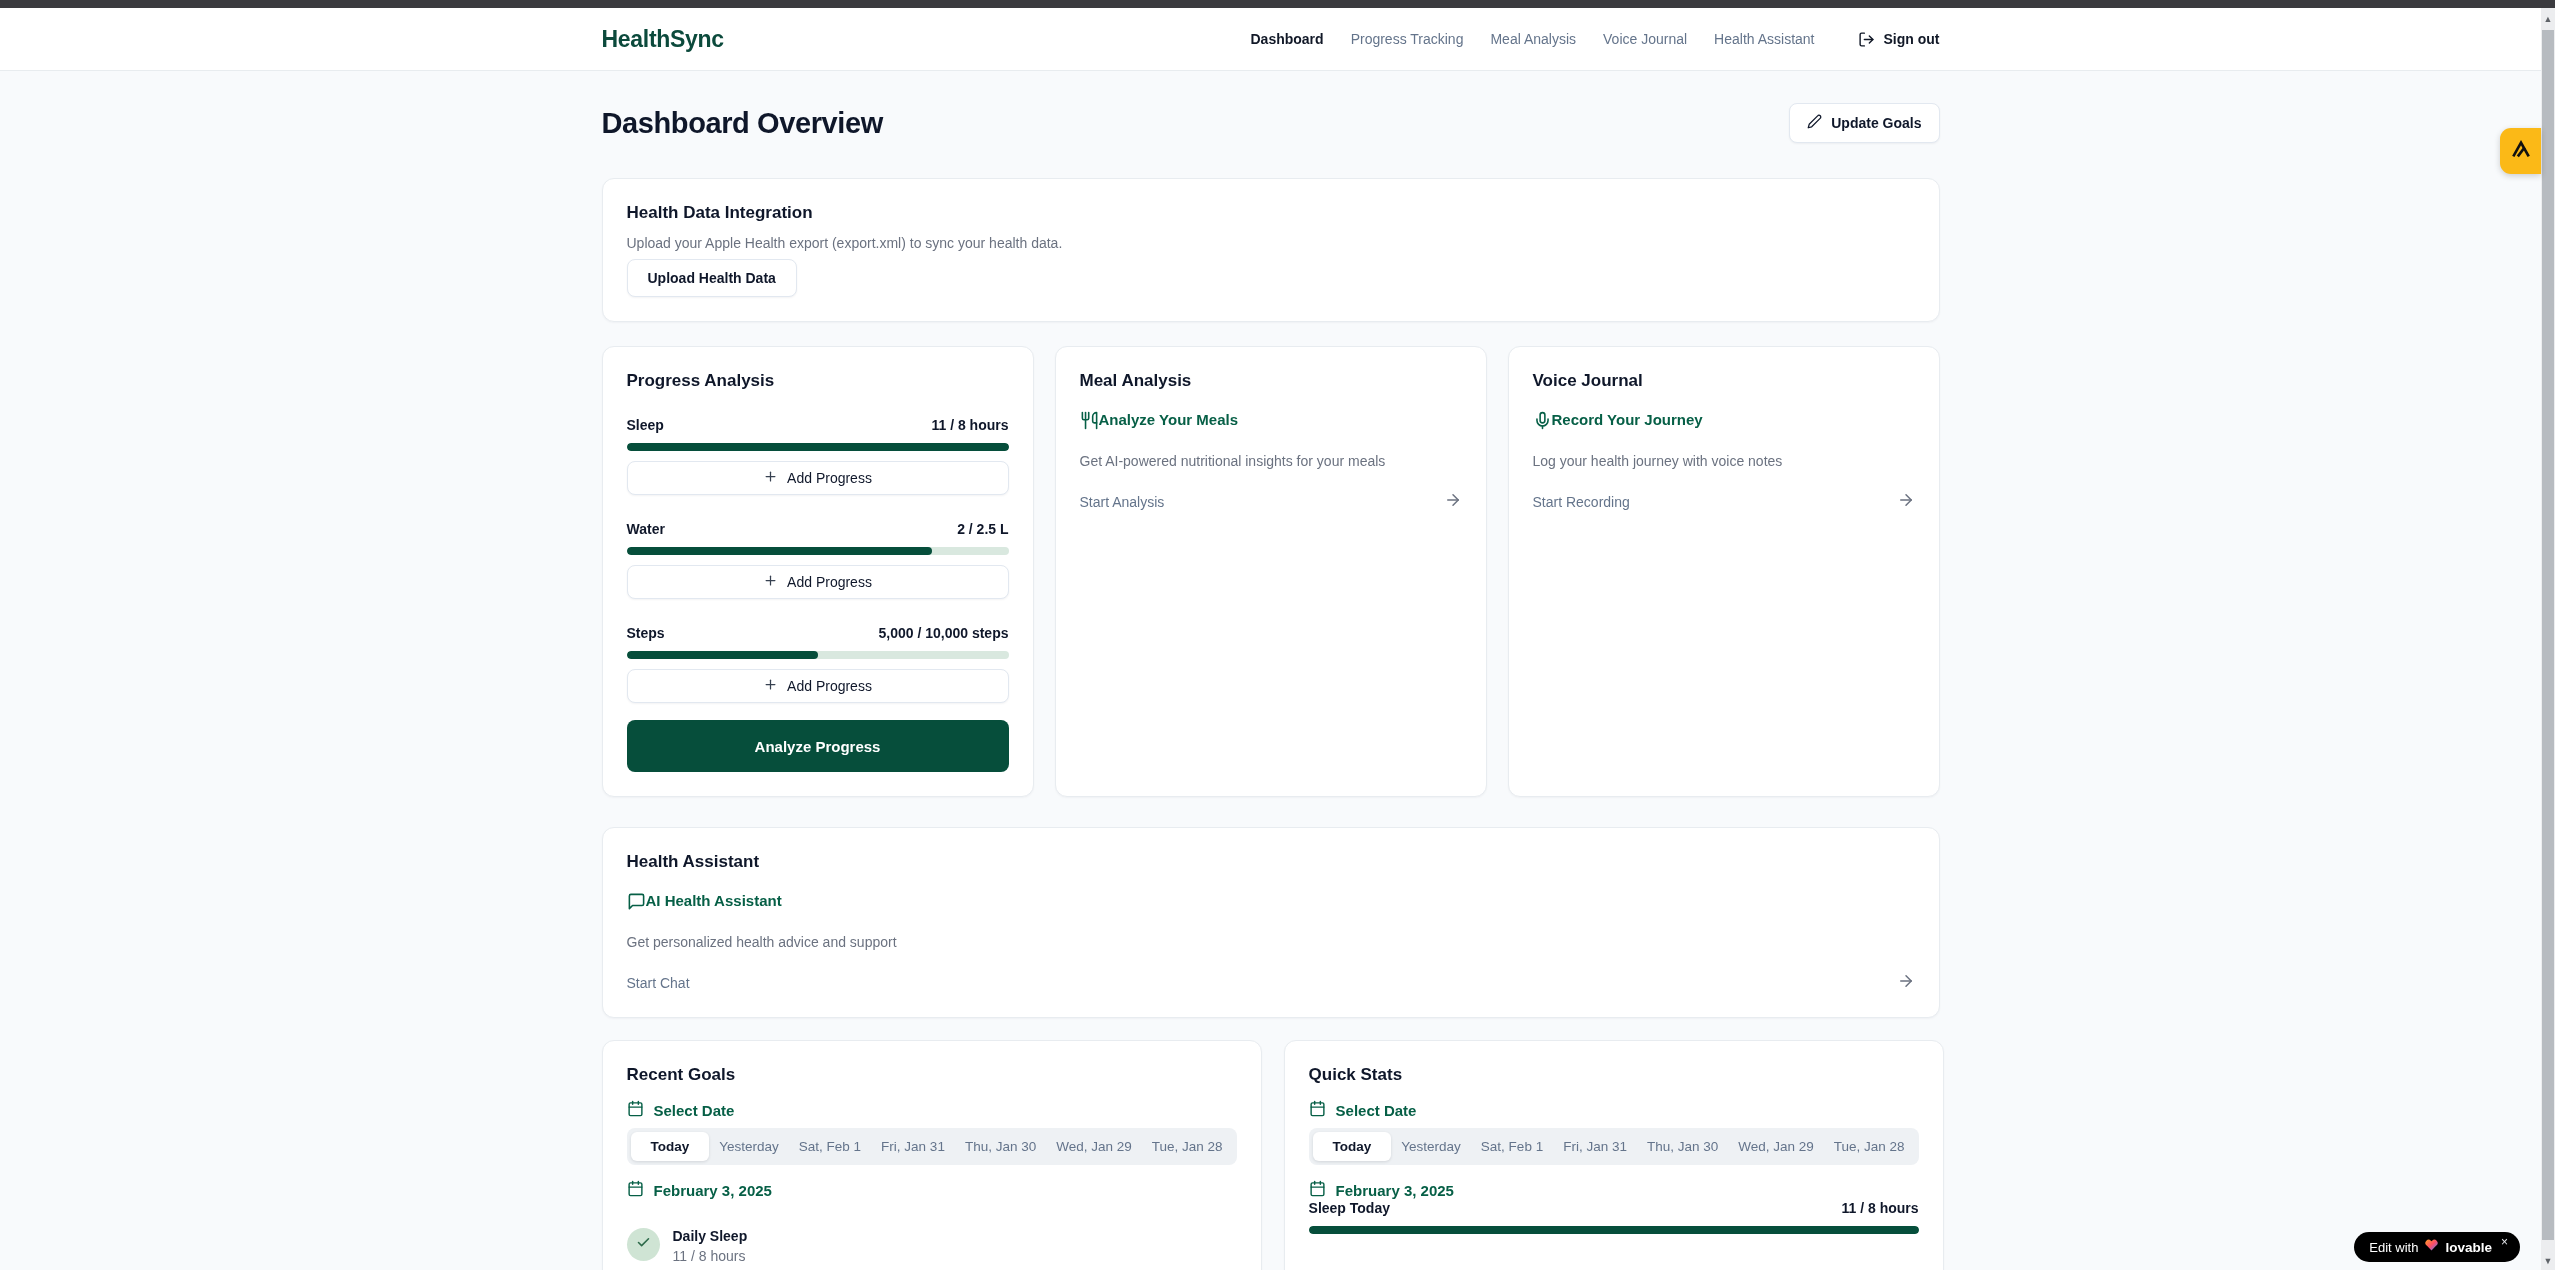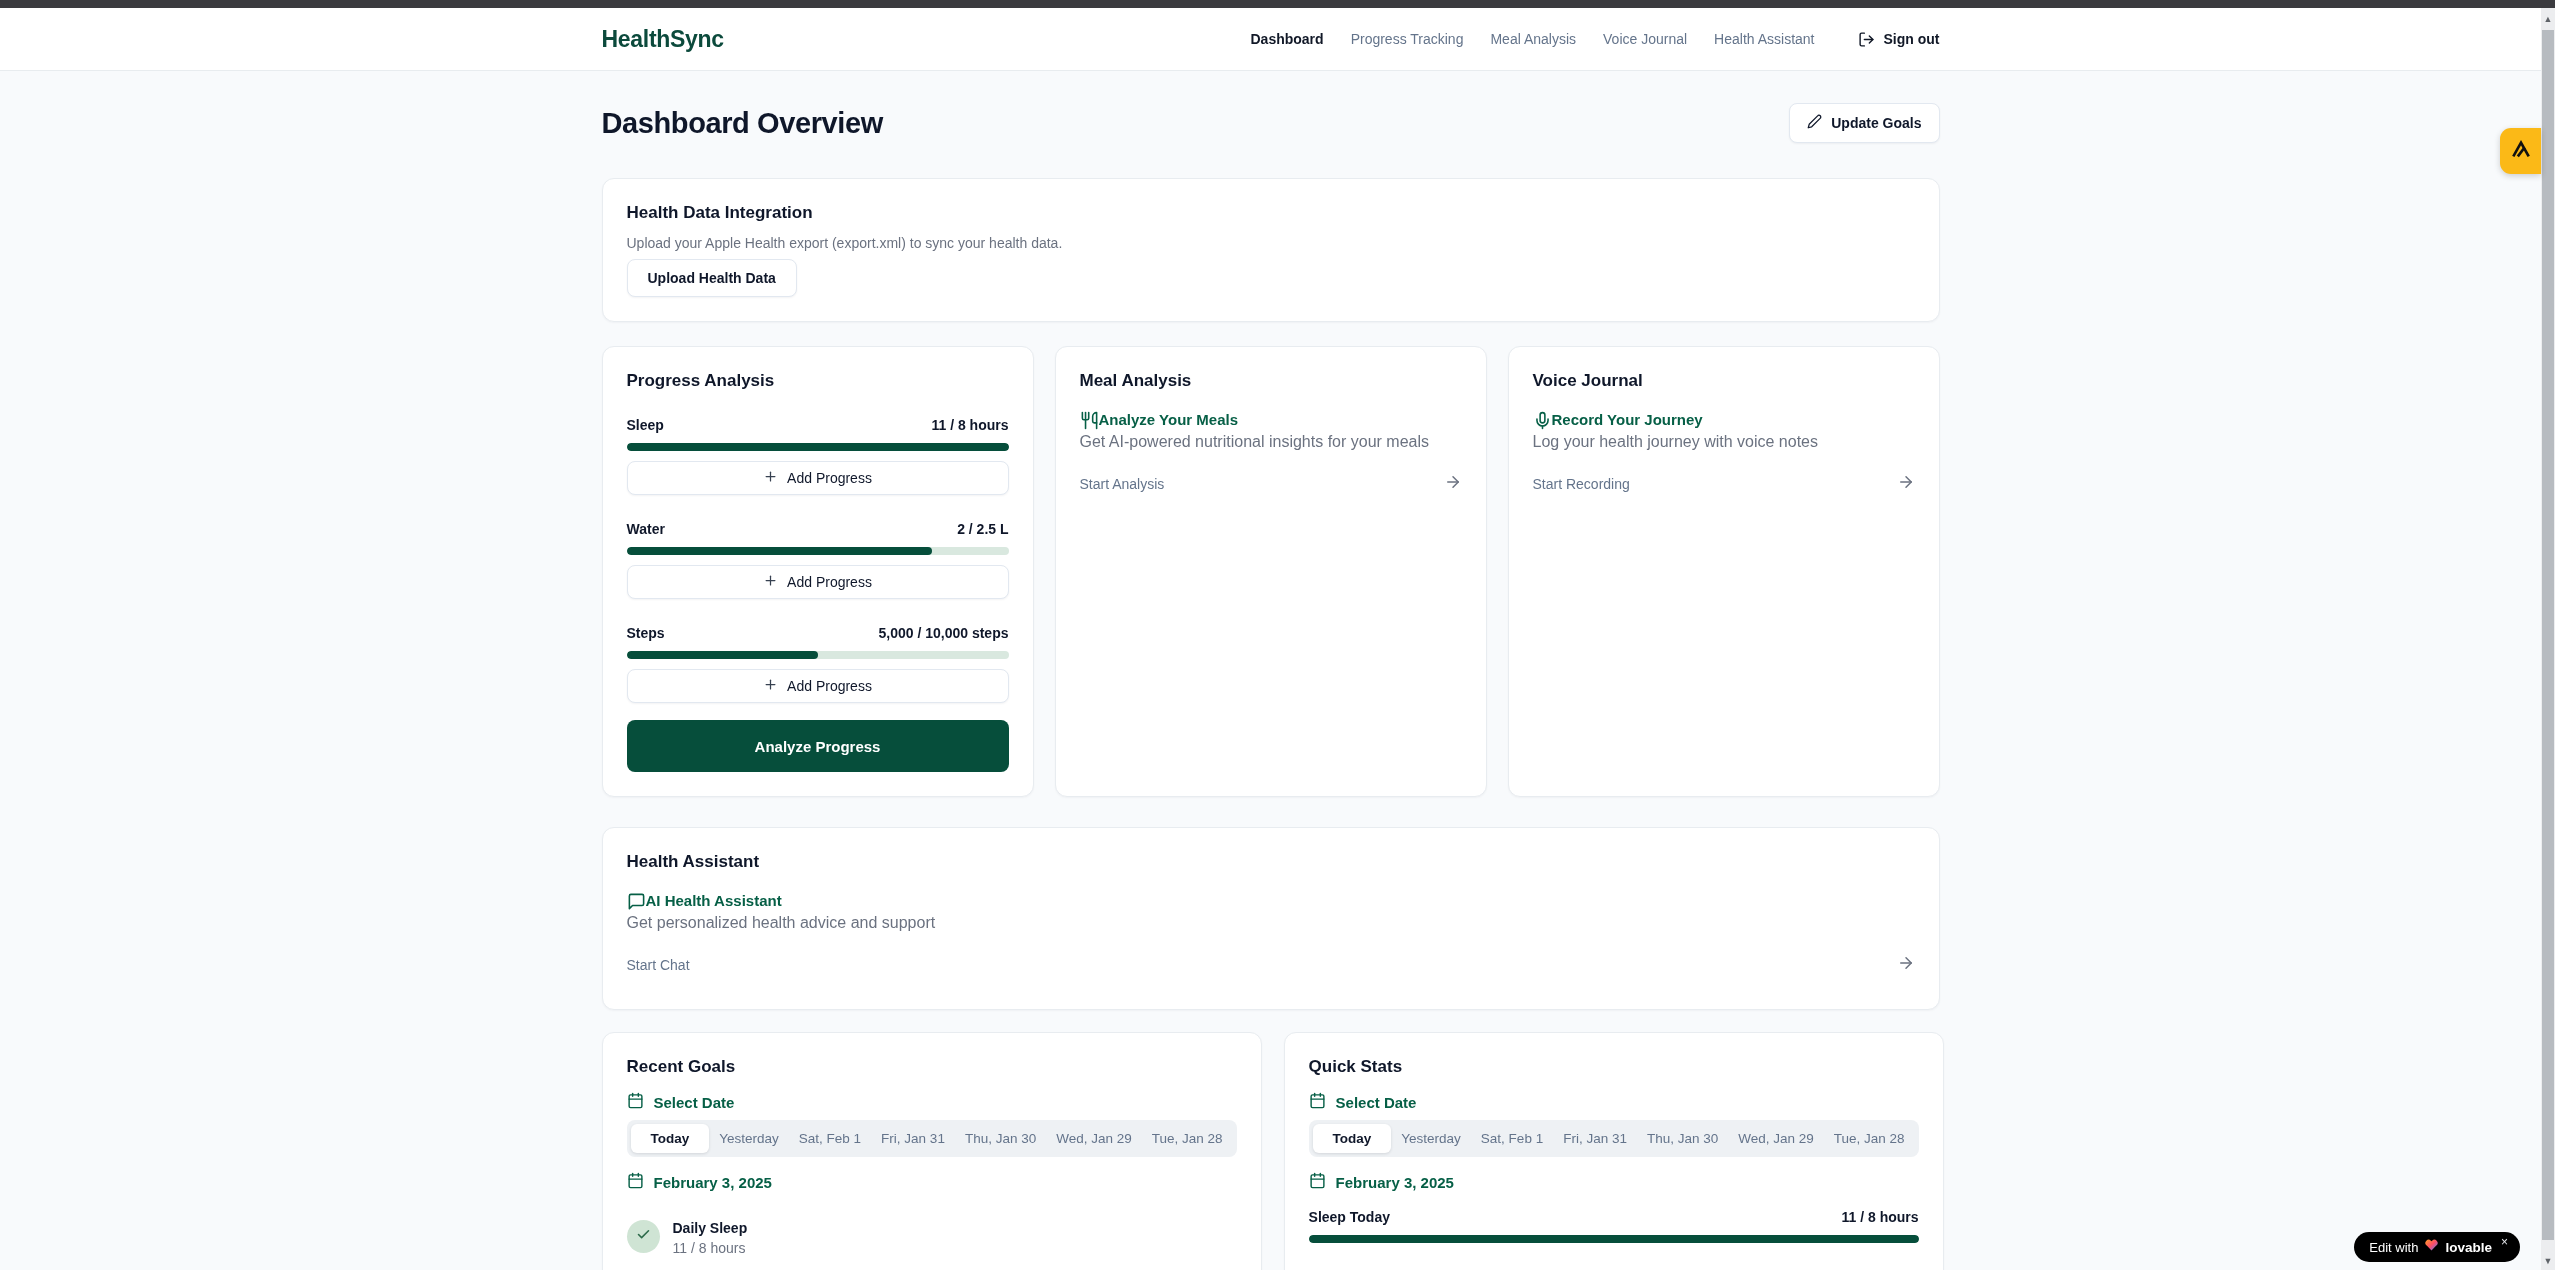--- a/index.html
+++ b/index.html
@@ -44,42 +44,42 @@
 
   .metric { margin-top: 26px; }
   .metric:first-of-type { margin-top: 13px; }
   .metric-head { display: flex; justify-content: space-between; align-items: center; font-size: 14px; font-weight: 600; color: #0f172a; }
   .track { margin-top: 10px; height: 8px; border-radius: 4px; background: #d9e8df; overflow: hidden; }
   .fill { height: 100%; border-radius: 4px; background: #064e3b; }
   .btn-add { width: 100%; margin-top: 10px; height: 34px; font-weight: 500; font-size: 14px; }
   .btn-analyze { width: 100%; margin-top: 17px; height: 52px; background: #064e3b; border: none; border-radius: 8px; color: #fff; font-size: 15px; font-weight: 700; cursor: pointer; font-family: inherit; }
 
   .feature-link { margin-top: 20px; display: flex; color: #065f46; font-size: 15px; font-weight: 600; cursor: pointer; }
-  .feature-desc { font-size: 16px; color: #6b7280; }
+  .feature-desc { margin-top: 20px; font-size: 14px; color: #6b7280; }
   .feature-action { margin-top: 22px; display: flex; align-items: center; justify-content: space-between; font-size: 14px; color: #64748b; cursor: pointer; }
 
   
   .assistant { margin-top: 30px; min-height: 183px; }
 
   
   .row2 { margin-top: 22px; display: grid; grid-template-columns: 1fr 1fr; gap: 22px; }
   .row2 .card { min-height: 260px; }
 
   .green-link { display: flex; align-items: center; gap: 10px; color: #065f46; font-size: 15px; font-weight: 600; cursor: pointer; margin-top: 15px; }
 
   .tabs { margin-top: 8px; background: #eef1f4; border-radius: 8px; padding: 4px; display: flex; align-items: flex-start; justify-content: space-between; }
   .tab { font-size: 13.5px; color: #64748b; padding: 7px 10px; white-space: nowrap; border-radius: 6px; cursor: pointer; }
   .tab.active { background: #fff; color: #0f172a; font-weight: 600; padding: 7px 20px; box-shadow: 0 1px 3px rgba(16,24,40,.12); }
 
   .goal { margin-top: 28px; display: flex; align-items: flex-start; gap: 13px; }
   .goal-check { width: 33px; height: 33px; border-radius: 50%; background: #cfe4d4; display: flex; align-items: center; justify-content: center; flex: none; }
   .goal-name { font-size: 14px; font-weight: 700; color: #0f172a; }
   .goal-sub { margin-top: 4px; font-size: 14px; color: #6b7280; }
 
-  .stat-head { margin-top: 17px; display: flex; justify-content: space-between; font-size: 14px; font-weight: 600; color: #0f172a; }
+  .stat-head { display: flex; justify-content: space-between; font-size: 14px; font-weight: 600; color: #0f172a; }
 
   
   .side-badge { position: absolute; top: 128px; right: 14px; width: 41px; height: 46px; background: #fbb917; border-radius: 11px 0 0 11px; display: flex; align-items: center; justify-content: center; box-shadow: 0 2px 6px rgba(0,0,0,.18); cursor: pointer; z-index: 40; }
 
   .lovable { position: absolute; top: 1232px; right: 35px; height: 30px; background: #000; border-radius: 15px; display: flex; align-items: center; gap: 6px; padding: 0 12px 0 15px; z-index: 50; cursor: pointer; }
   .lovable .txt { color: #fff; font-size: 13px; }
   .lovable .brand { color: #fff; font-size: 13.5px; font-weight: 700; }
   .lovable .close { color: #e5e7eb; font-size: 12px; transform: translateY(-5px); margin-left: 3px; }
 
   

